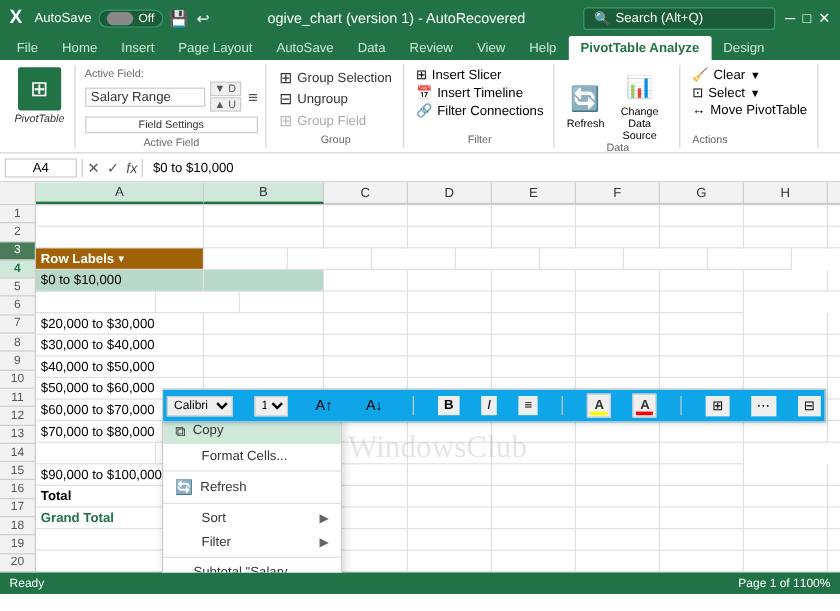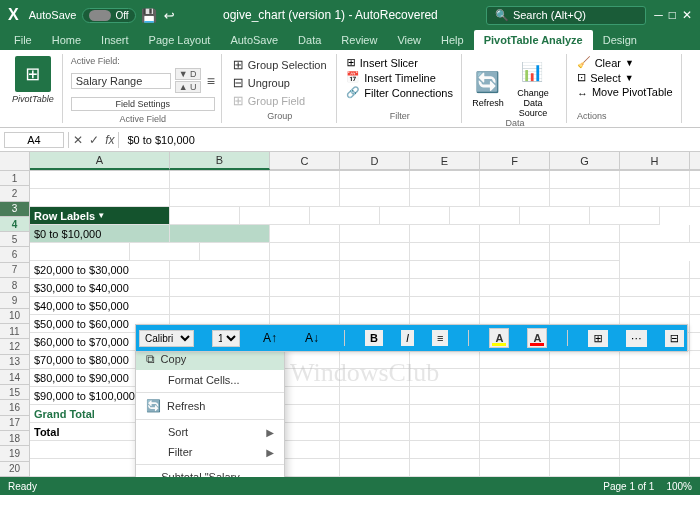--- a/index.html
+++ b/index.html
@@ -65,21 +65,21 @@
     .cell-a { width: 140px; min-width: 140px; }
     .cell-b { width: 100px; min-width: 100px; }
     .cell-c { width: 70px; min-width: 70px; }
     .cell-d { width: 70px; min-width: 70px; }
     .cell-e { width: 70px; min-width: 70px; }
     .cell-rest { width: 70px; min-width: 70px; }
     .cell-header { background: #4a7c59; color: white; font-weight: bold; }
     .cell-total { font-weight: bold; }
     .cell-grand-total { font-weight: bold; color: #217346; }
     .cell-selected { background: #b8d9c8; }
-    .row-3 .cell-a { background: #14532d; color: white; }
+    .row-3 .cell-a { background: #a16207; color: white; }
     .row-3 .cell-b { background: #4a7c59; color: white; }
     .dropdown-arrow { margin-left: 2px; font-size: 8px; }
 
     
     .context-menu { position: absolute; top: 195px; left: 135px; background: white; border: 1px solid #ccc; box-shadow: 2px 2px 8px rgba(0,0,0,0.2); width: 150px; z-index: 100; }
     .ctx-item { padding: 4px 10px; font-size: 11px; cursor: pointer; display: flex; align-items: center; gap: 6px; color: #333; }
     .ctx-item.selected { background: #d0e8da; }
     .ctx-separator { height: 1px; background: #e0e0e0; margin: 2px 0; }
     .ctx-submenu { display: flex; align-items: center; justify-content: space-between; }
     .ctx-check { font-size: 11px; color: #217346; }
@@ -93,21 +93,21 @@
     .mini-btn.bold { font-weight: bold; }
     .mini-btn.italic { font-style: italic; }
     .mini-sep { width: 1px; height: 16px; background: #ccc; margin: 0 2px; }
     .mini-color-btn { width: 20px; height: 20px; border: 1px solid #ccc; display: flex; align-items: center; justify-content: center; font-size: 11px; }
 
     
     .watermark { position: absolute; top: 200px; left: 300px; font-size: 28px; color: rgba(150,150,150,0.3); font-family: Georgia, serif; pointer-events: none; white-space: nowrap; }
 
     
     .status-bar { background: #217346; color: white; height: 18px; display: flex; align-items: center; padding: 0 8px; font-size: 10px; gap: 20px; }
-    .status-right { margin-left: auto; display: flex; gap: 12px; align-items: center; }
+    .status-right { margin-left: auto; display: flex; align-items: center; }
   </style>
 </head>
 <body>
 
 <div class="title-bar">
   <div class="title-bar-left">
     <span style="font-size:16px; font-weight:bold; margin-right:4px;">X</span>
     <span style="font-size:11px;">AutoSave</span>
     <div class="autosave-toggle">
       <span class="toggle-btn"></span>
@@ -410,21 +410,20 @@
         <div class="grid-cell cell-b"></div>
           <div class="grid-cell cell-c"></div>
           <div class="grid-cell cell-d"></div>
           <div class="grid-cell cell-e"></div>
           <div class="grid-cell cell-rest"></div>
           <div class="grid-cell cell-rest"></div>
           <div class="grid-cell cell-rest"></div>
           <div class="grid-cell cell-rest"></div>
       </div>
       <div class="grid-row">
-        <div class="grid-cell cell-a">$80,000 to $90,000</div>
         <div class="grid-cell cell-b"></div>
           <div class="grid-cell cell-c"></div>
           <div class="grid-cell cell-d"></div>
           <div class="grid-cell cell-e"></div>
           <div class="grid-cell cell-rest"></div>
           <div class="grid-cell cell-rest"></div>
           <div class="grid-cell cell-rest"></div>
           <div class="grid-cell cell-rest"></div>
       </div>
       <div class="grid-row">
@@ -433,33 +432,33 @@
           <div class="grid-cell cell-c"></div>
           <div class="grid-cell cell-d"></div>
           <div class="grid-cell cell-e"></div>
           <div class="grid-cell cell-rest"></div>
           <div class="grid-cell cell-rest"></div>
           <div class="grid-cell cell-rest"></div>
           <div class="grid-cell cell-rest"></div>
       </div>
 
       <div class="grid-row">
+        <div class="grid-cell cell-a cell-total">Total</div>
+        <div class="grid-cell cell-b"></div>
+          <div class="grid-cell cell-c"></div>
+          <div class="grid-cell cell-d"></div>
+          <div class="grid-cell cell-e"></div>
+          <div class="grid-cell cell-rest"></div>
+          <div class="grid-cell cell-rest"></div>
+          <div class="grid-cell cell-rest"></div>
+          <div class="grid-cell cell-rest"></div>
+      </div>
+
+      <div class="grid-row">
         <div class="grid-cell cell-a cell-grand-total">Grand Total</div>
-        <div class="grid-cell cell-b"></div>
-          <div class="grid-cell cell-c"></div>
-          <div class="grid-cell cell-d"></div>
-          <div class="grid-cell cell-e"></div>
-          <div class="grid-cell cell-rest"></div>
-          <div class="grid-cell cell-rest"></div>
-          <div class="grid-cell cell-rest"></div>
-          <div class="grid-cell cell-rest"></div>
-      </div>
-
-      <div class="grid-row">
-        <div class="grid-cell cell-a cell-total">Total</div>
         <div class="grid-cell cell-b"></div>
           <div class="grid-cell cell-c"></div>
           <div class="grid-cell cell-d"></div>
           <div class="grid-cell cell-e"></div>
           <div class="grid-cell cell-rest"></div>
           <div class="grid-cell cell-rest"></div>
           <div class="grid-cell cell-rest"></div>
           <div class="grid-cell cell-rest"></div>
       </div>
 

